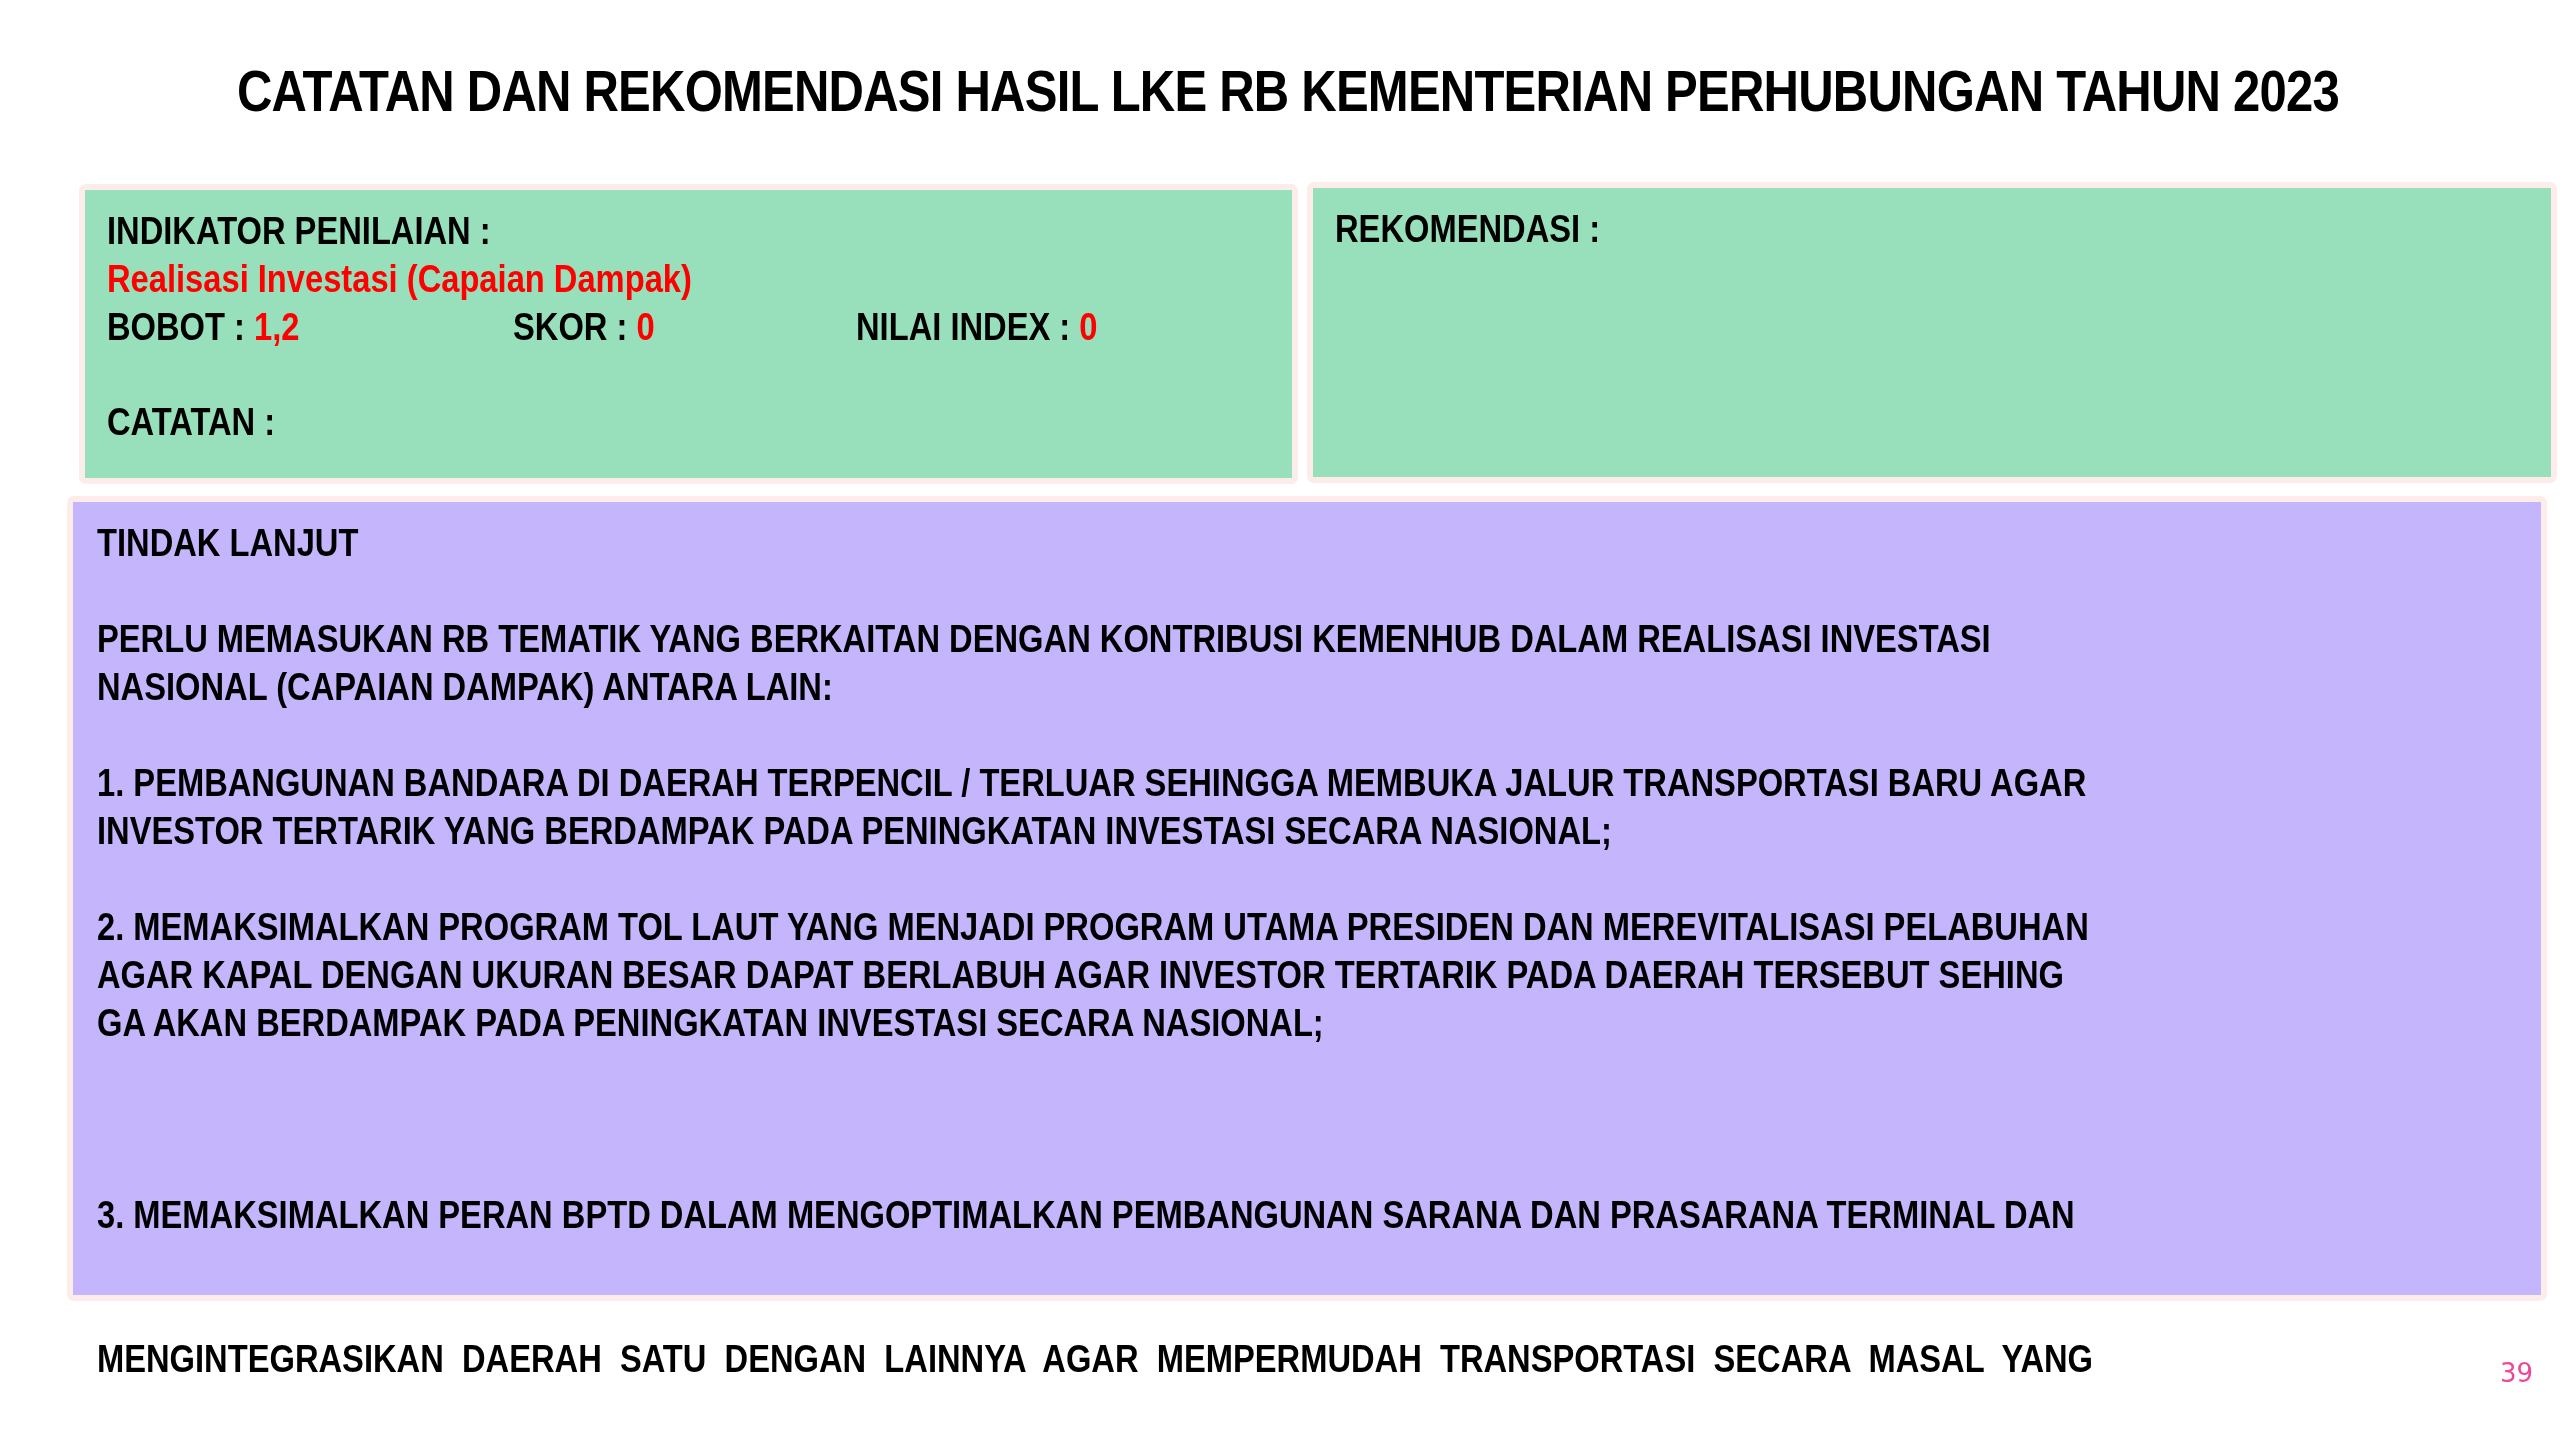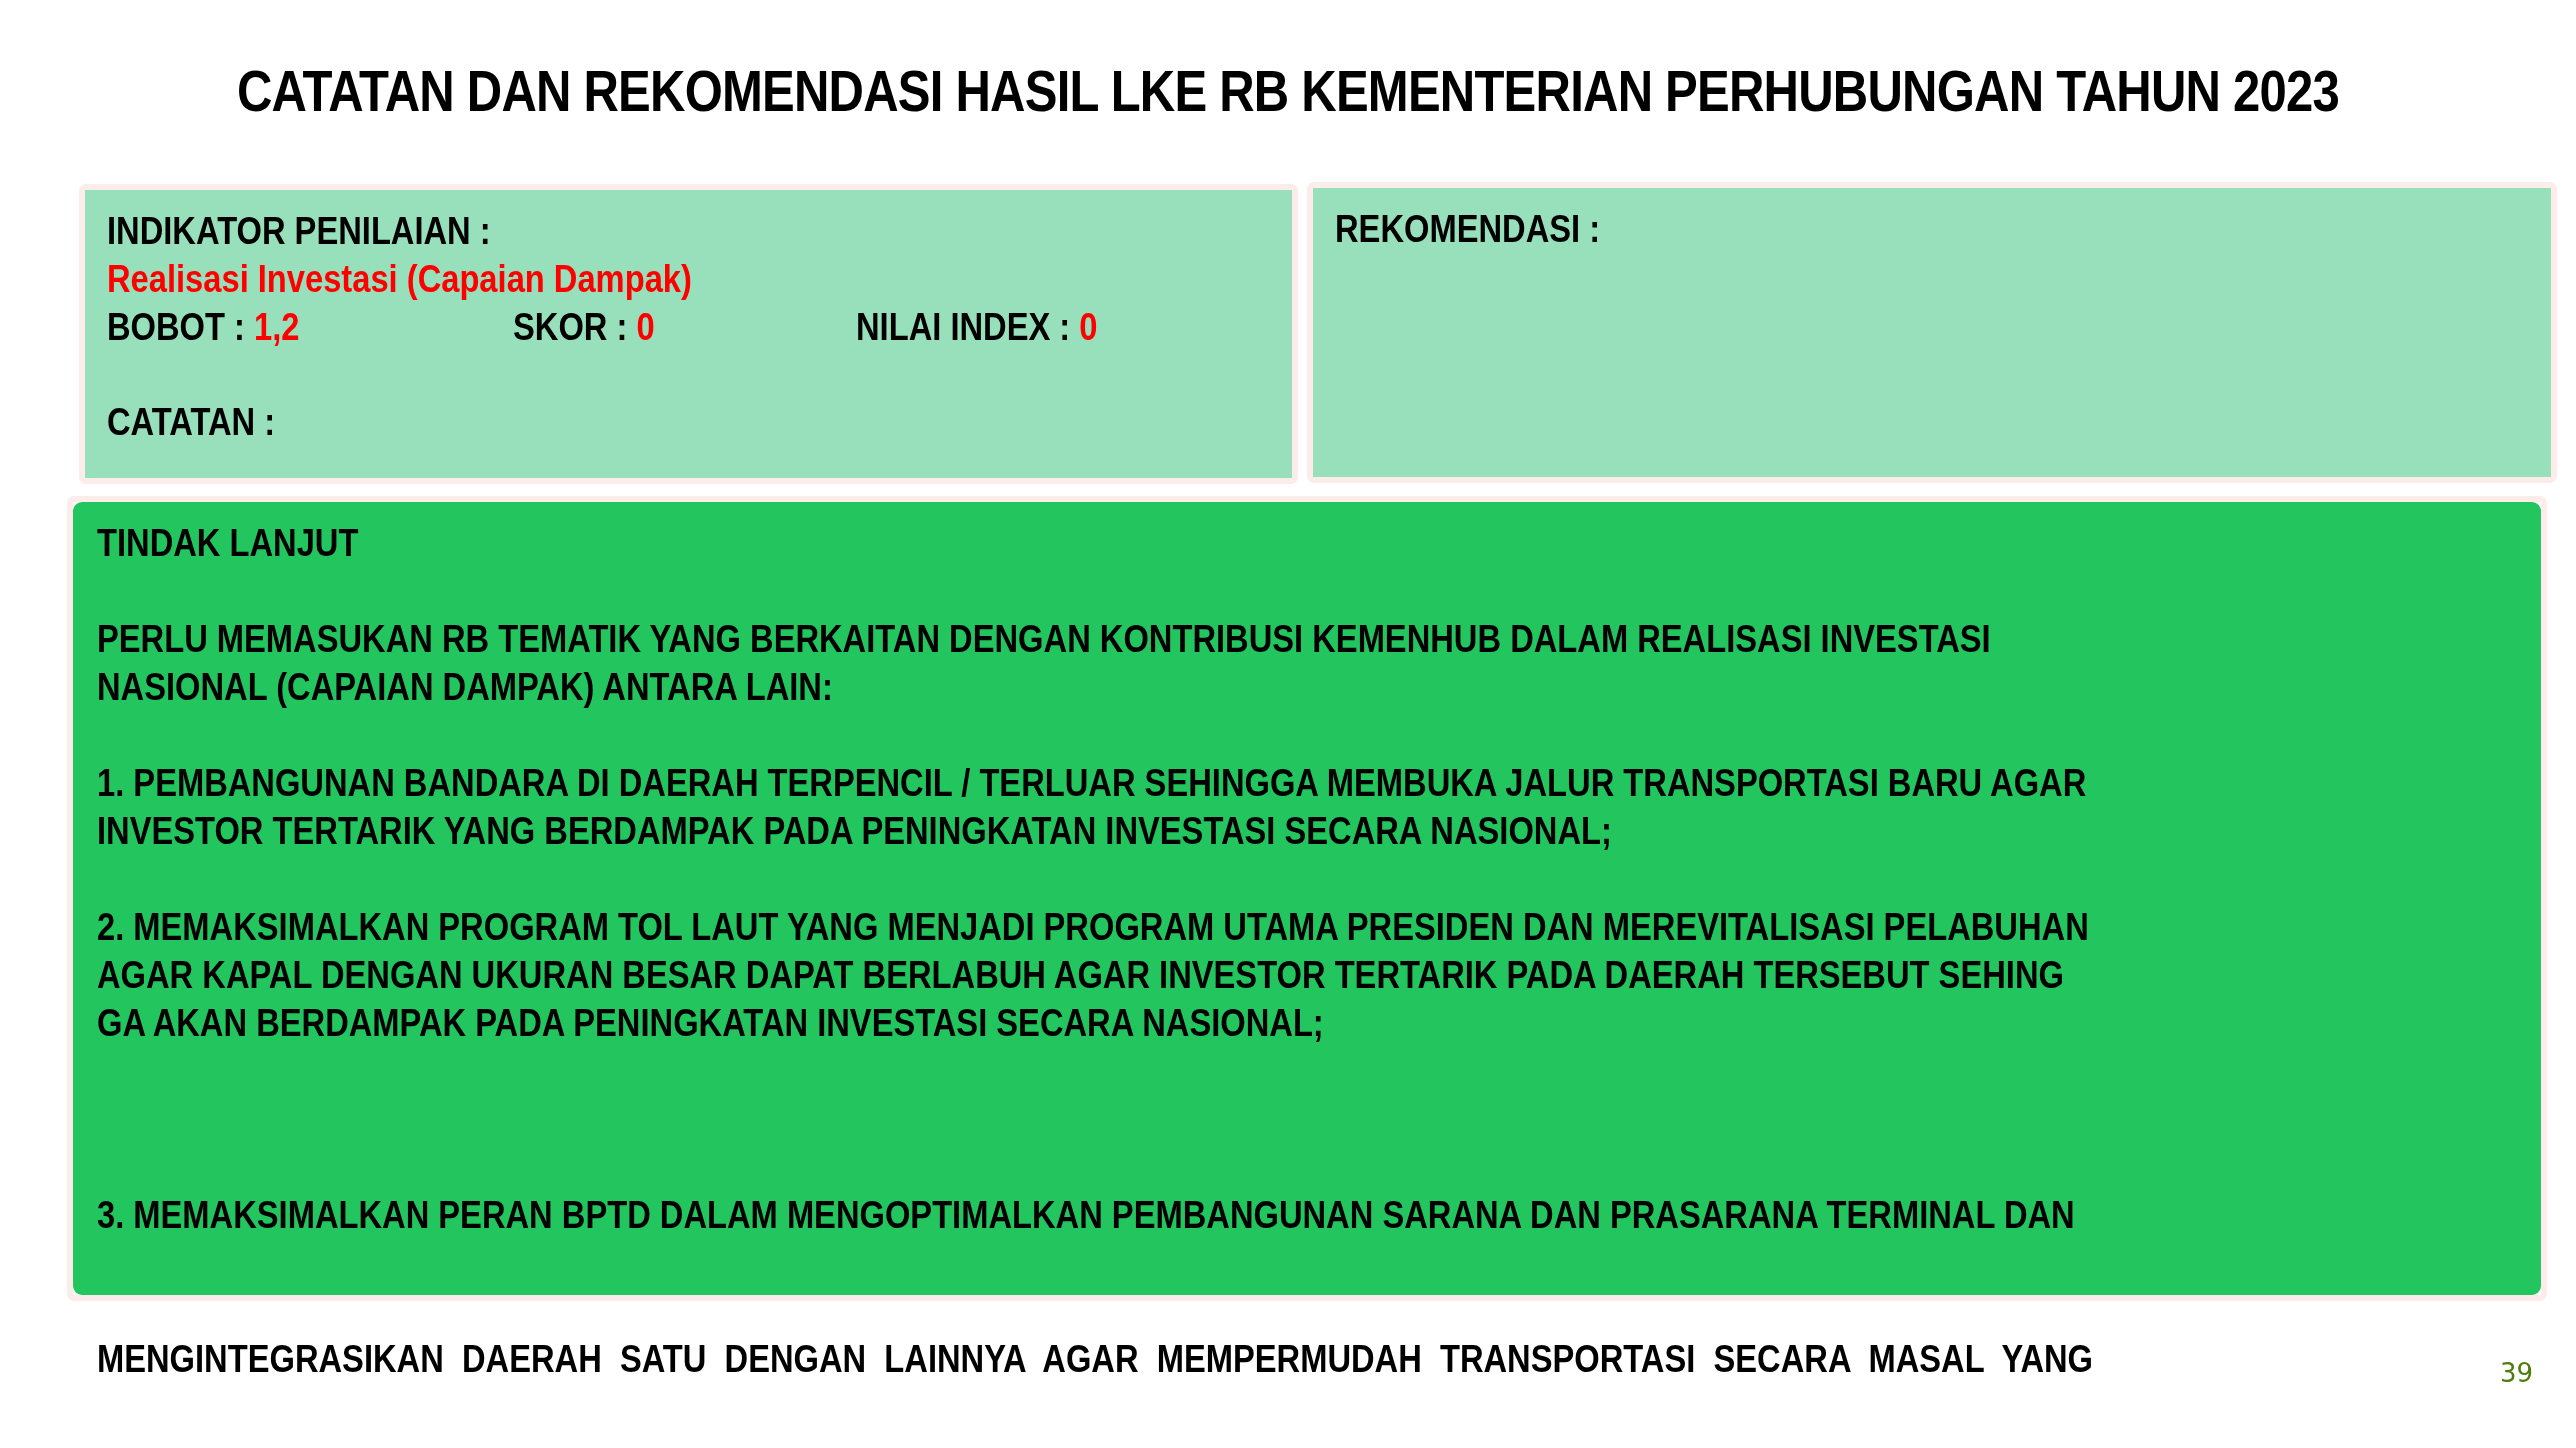--- a/index.html
+++ b/index.html
@@ -36,21 +36,21 @@
       border: 6.9px solid #fcecea;
       border-radius: 6.9px;
       padding-left: 32px;
     }
     .panel-inner {
       position: absolute;
       inset: 0;
       box-sizing: border-box;
     }
     .green { background: #98dfbb; }
-    .blue { background: #22c55e; border-radius: 9px; }
+    .blue { background: #c4b5fd; }
 
     #indikator-panel { left: 79px; top: 184px; width: 1219px; height: 300px; }
     #rekomendasi-panel { left: 1307px; top: 182px; width: 1250px; height: 301px; }
     #tindak-panel { left: 67px; top: 496px; width: 2480px; height: 805px; }
 
     .cond {
       font-family: "Liberation Sans", sans-serif;
       font-weight: bold;
       white-space: nowrap;
       transform: scaleX(0.86);
@@ -82,21 +82,21 @@
     .tl-para span { display: block; }
 
     .page-number {
       position: absolute;
       left: 2473px;
       top: 1358px;
       width: 60px;
       text-align: right;
       font-family: "DejaVu Sans", sans-serif;
       font-size: 26px;
-      color: #4d7c0f;
+      color: #ec4899;
     }
   </style>
 </head>
 <body>
 
 <div class="slide-title">CATATAN DAN REKOMENDASI HASIL LKE RB KEMENTERIAN PERHUBUNGAN TAHUN 2023</div>
 
 <div class="panel" id="indikator-panel">
   <div class="panel-inner green">
     <div class="line cond" style="left:22px; top:17px;">INDIKATOR PENILAIAN :</div>

